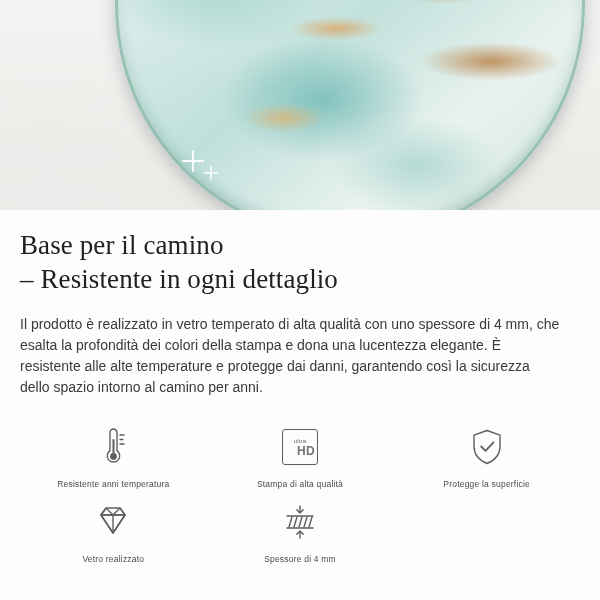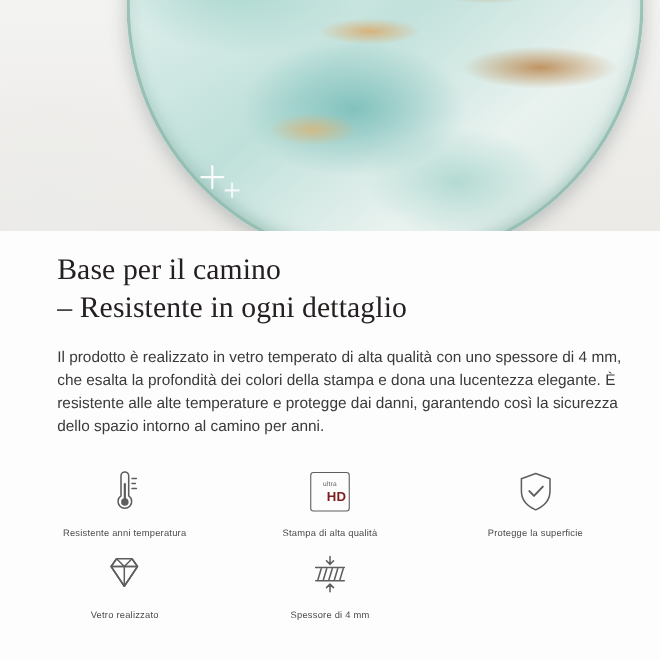--- a/index.html
+++ b/index.html
@@ -99,21 +99,21 @@
   .sparkle::before { left: 50%; top: 0; width: 2px; height: 22px; transform: translateX(-50%); }
   .sparkle::after  { top: 50%; left: 0; height: 2px; width: 22px; transform: translateY(-50%); }
   .sparkle.s1 { left: 182px; top: 150px; opacity: 0.95; }
   .sparkle.s2 { left: 204px; top: 166px; width: 14px; height: 14px; opacity: 0.8; }
   .sparkle.s2::before { height: 14px; }
   .sparkle.s2::after { width: 14px; }
 
   
   .content {
     position: relative;
-    padding: 18px 34px 0 52px;
+    padding: 18px 34px 0 20px;
   }
   .title {
     font-family: "Liberation Serif", serif;
     font-size: 27px;
     line-height: 34px;
     color: #23201f;
     font-weight: 400;
     margin: 0;
     letter-spacing: 0.1px;
   }
@@ -168,21 +168,21 @@
   }
   .hd-top {
     font-size: 6px;
     color: #5e5e5e;
     letter-spacing: 0.2px;
     margin-bottom: 1px;
   }
   .hd-main {
     font-size: 12px;
     font-weight: bold;
-    color: #7f1d1d;
+    color: #737373;
     letter-spacing: 0.3px;
     padding-left: 12px;
   }
 </style>
 </head>
 <body>
 
 <div class="page">
 
   <div class="hero">

